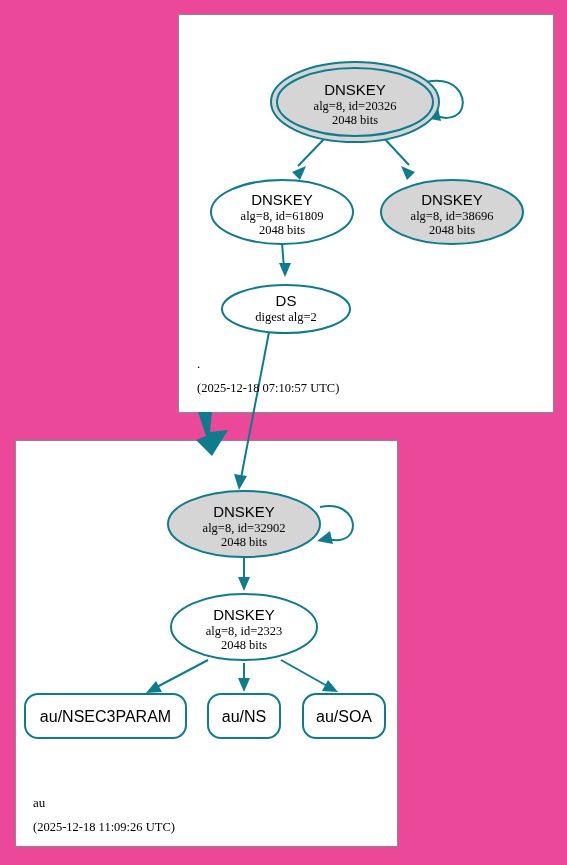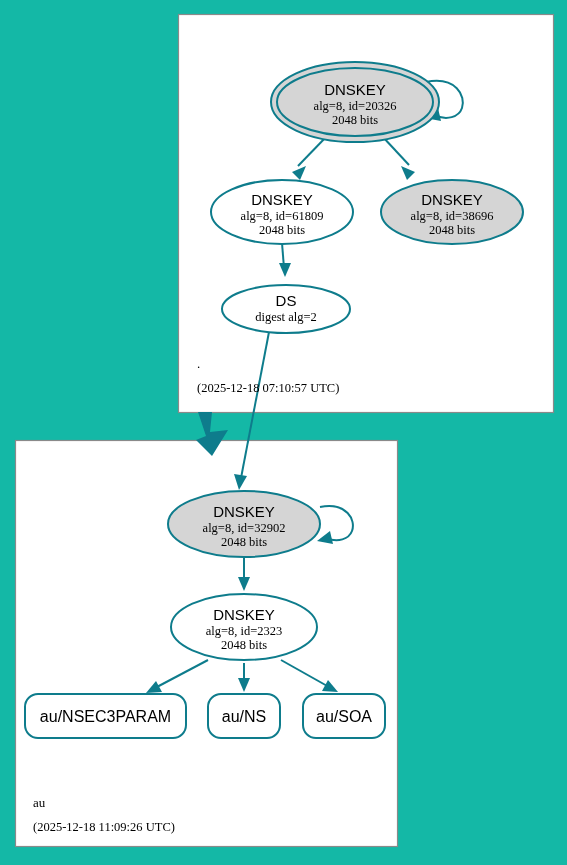--- a/index.html
+++ b/index.html
@@ -7,21 +7,21 @@
     padding: 0;
     background: #ffffff;
   }
   body {
     font-family: "Liberation Sans", sans-serif;
   }
   #canvas {
     position: relative;
     width: 567px;
     height: 865px;
-    background: #14b8a6;
+    background: #ec4899;
     overflow: hidden;
   }
   #graph-svg {
     position: absolute;
     left: 0;
     top: 0;
     width: 567px;
     height: 865px;
   }
   .cluster-box {

